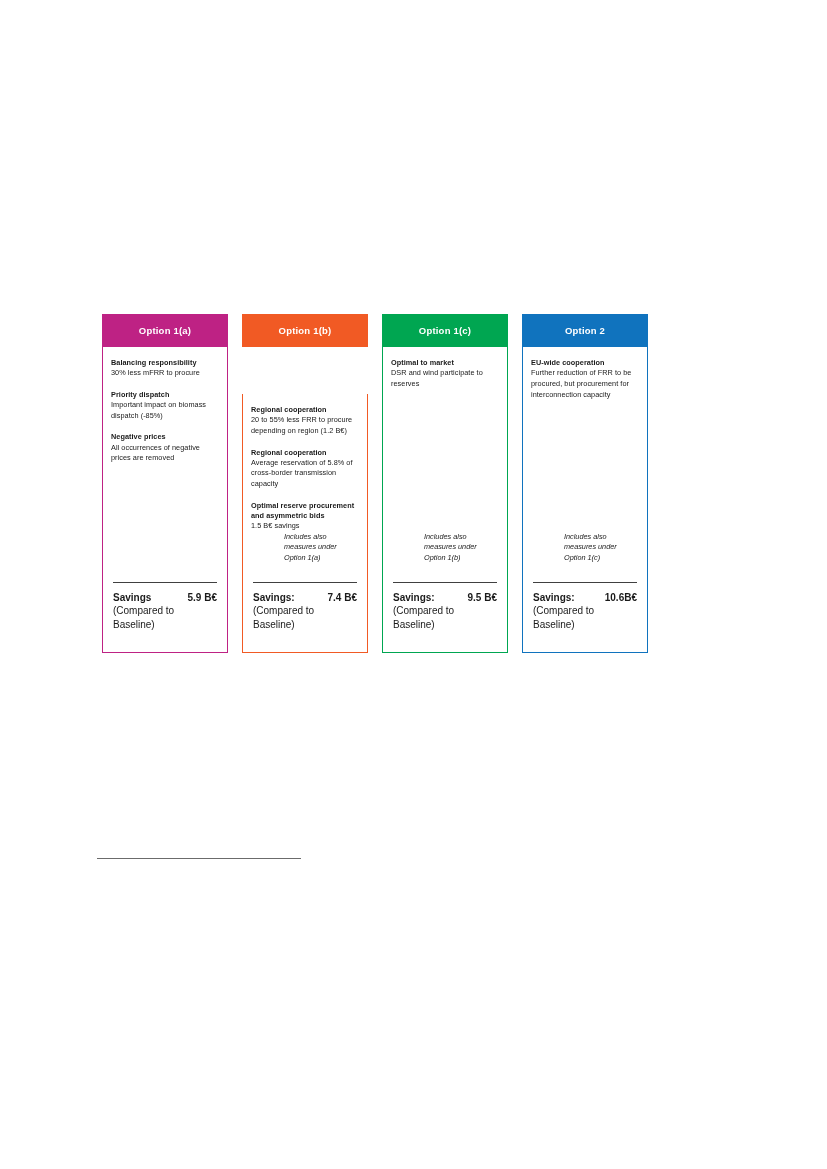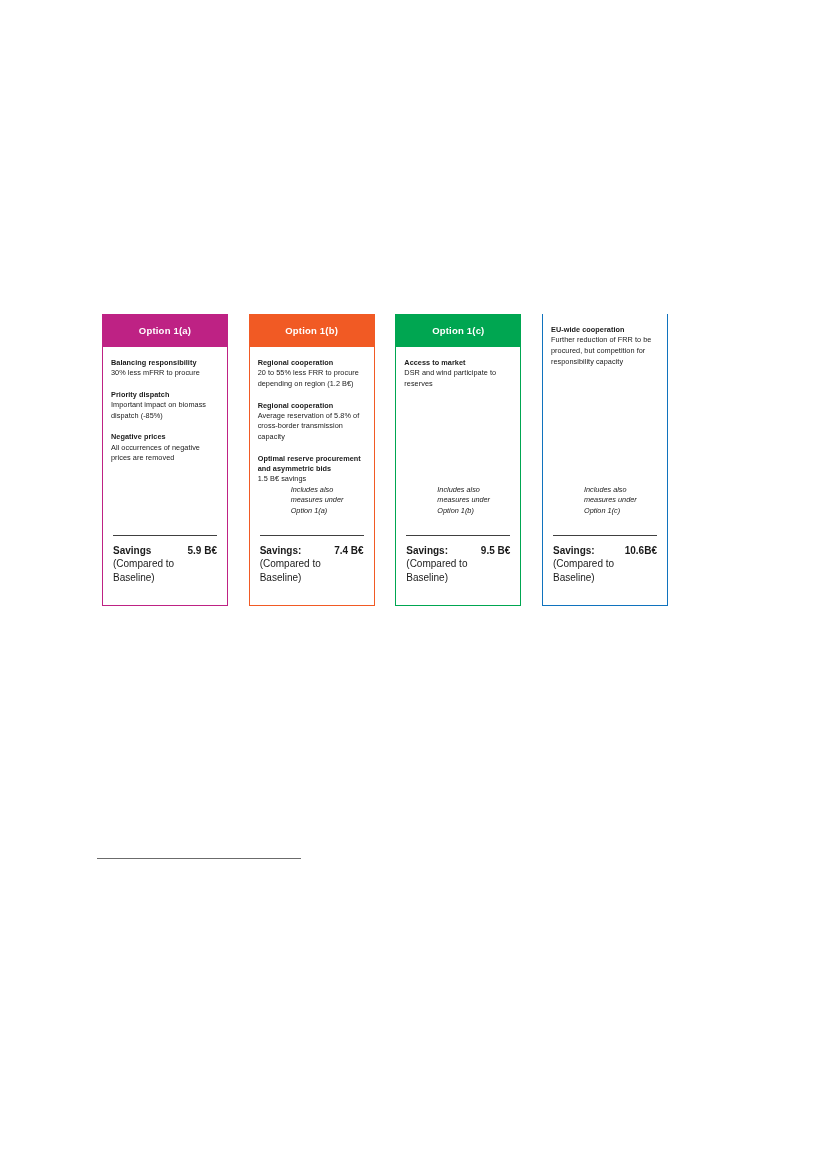--- a/index.html
+++ b/index.html
@@ -16,21 +16,20 @@
   }
 
   
   #options-grid {
     position: absolute;
     left: 102px;
     top: 314px;
     width: 566px;
     display: flex;
     gap: 14px;
-    justify-content: space-between;
   }
 
   .option-card {
     width: 126px;
     background: #ffffff;
     display: flex;
     flex-direction: column;
     box-sizing: border-box;
   }
 
@@ -116,21 +115,21 @@
     padding: 0 2px;
     margin-top: 1px;
     line-height: 1.4;
   }
 
   
   .option-card.c0 { border-color: #BE2284; }
   .option-card.c0 .card-header { background: #BE2284; }
   .option-card.c0 .card-body { border-color: #BE2284; }
 
-  .option-card.c1 { border-color: #F15A24; }
+  .option-card.c1 { border-color: #F15A24; gap: 47px; }
   .option-card.c1 .card-header { background: #F15A24; }
   .option-card.c1 .card-body { border-color: #F15A24; }
 
   .option-card.c2 { border-color: #00A651; }
   .option-card.c2 .card-header { background: #00A651; }
   .option-card.c2 .card-body { border-color: #00A651; }
 
   .option-card.c3 { border-color: #1073BE; }
   .option-card.c3 .card-header { background: #1073BE; }
   .option-card.c3 .card-body { border-color: #1073BE; }
@@ -203,41 +202,42 @@
       </div>
       <div class="savings-sub">(Compared to Baseline)</div>
     </div>
   </div>
 
   <div class="option-card c2">
     <div class="card-header">Option 1(c)</div>
     <div class="card-body">
       <div class="blocks">
         <div class="block">
-          <div class="block-title">Access to market</div>
+          <div class="block-title">Optimal to market</div>
           <div class="block-text">DSR and wind participate to reserves</div>
         </div>
       </div>
       <div class="spacer"></div>
       <div class="includes-note">Includes also measures under Option 1(b)</div>
       <hr class="divider">
       <div class="savings-row">
         <span>Savings:</span>
         <span>9.5 B€</span>
       </div>
       <div class="savings-sub">(Compared to Baseline)</div>
     </div>
   </div>
 
   <div class="option-card c3">
+    <div class="card-header">Option 2</div>
     <div class="card-body">
       <div class="blocks">
         <div class="block">
           <div class="block-title">EU-wide cooperation</div>
-          <div class="block-text">Further reduction of FRR to be procured, but competition for responsibility capacity</div>
+          <div class="block-text">Further reduction of FRR to be procured, but procurement for interconnection capacity</div>
         </div>
       </div>
       <div class="spacer"></div>
       <div class="includes-note">Includes also measures under Option 1(c)</div>
       <hr class="divider">
       <div class="savings-row">
         <span>Savings:</span>
         <span>10.6B€</span>
       </div>
       <div class="savings-sub">(Compared to Baseline)</div>

